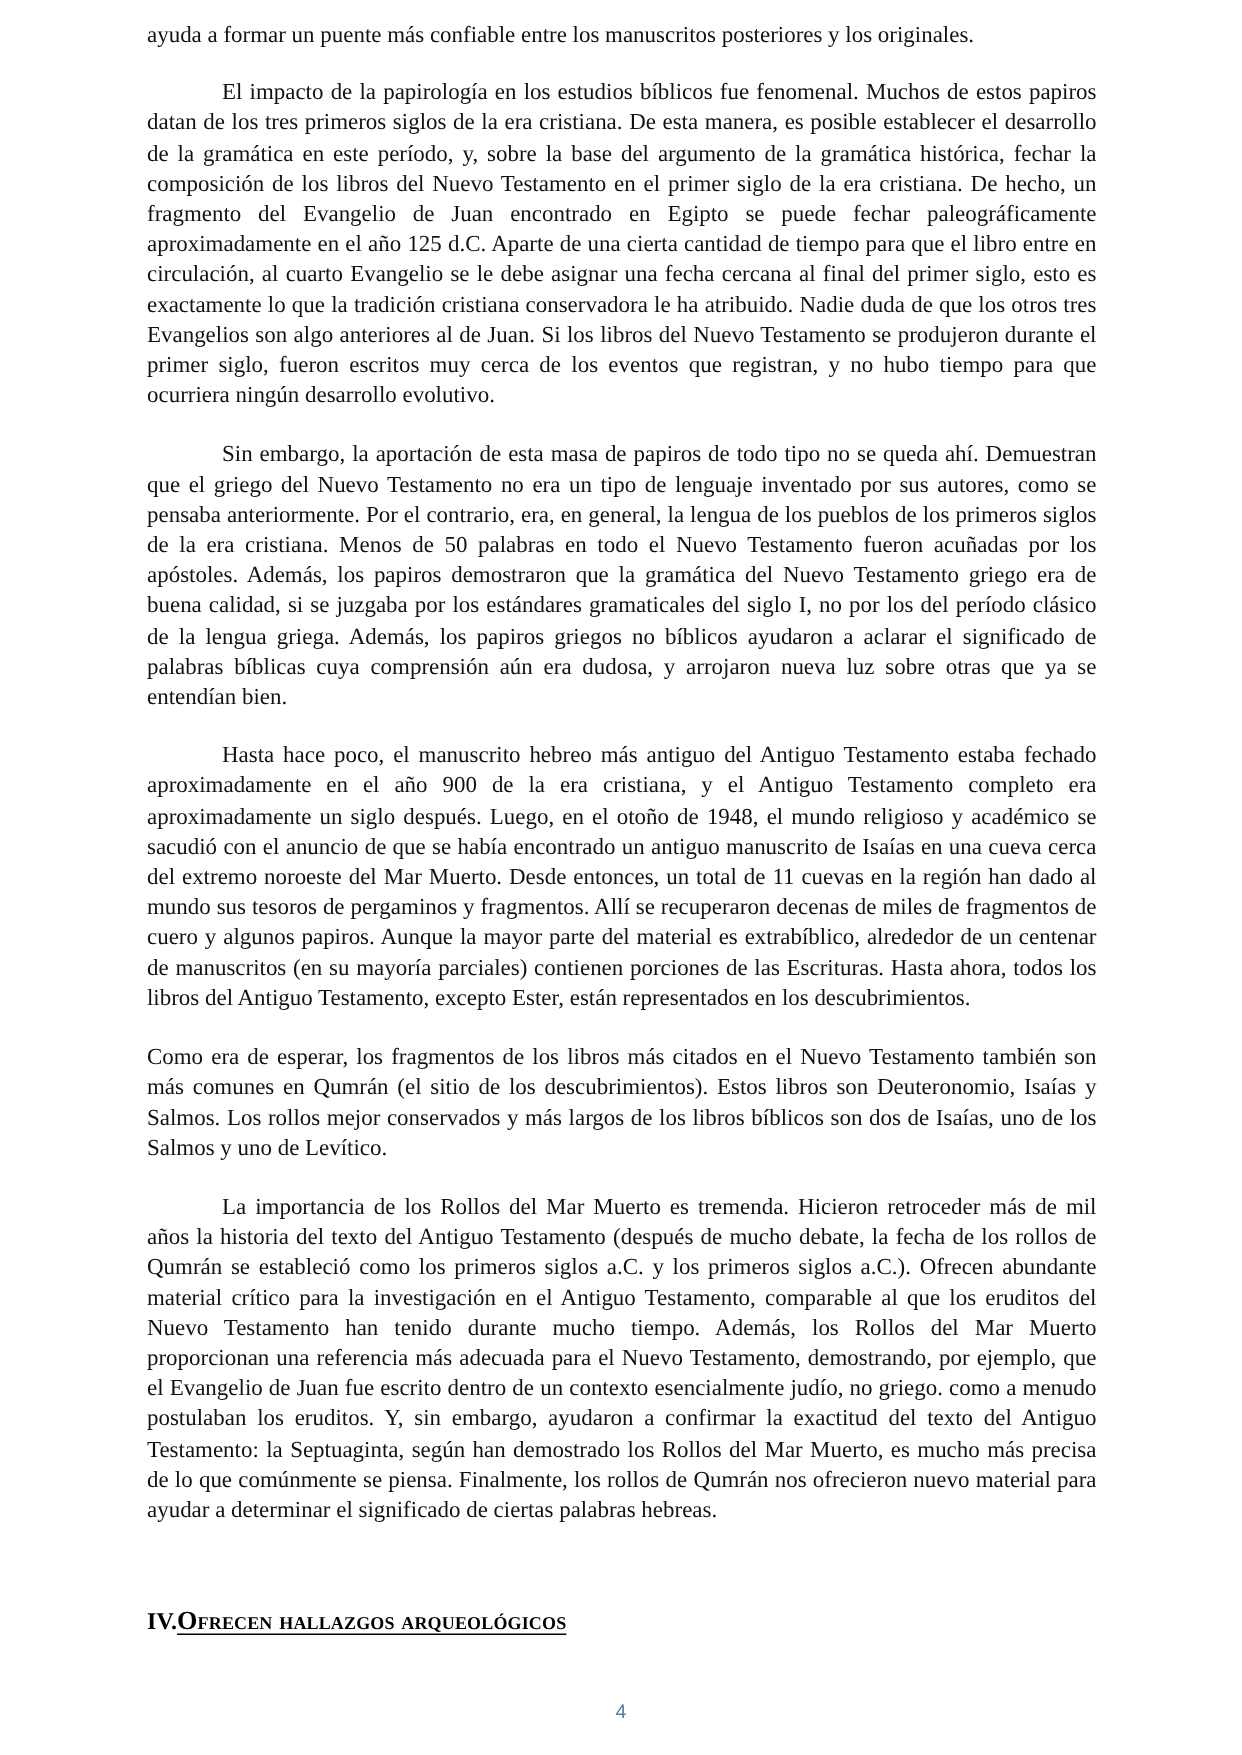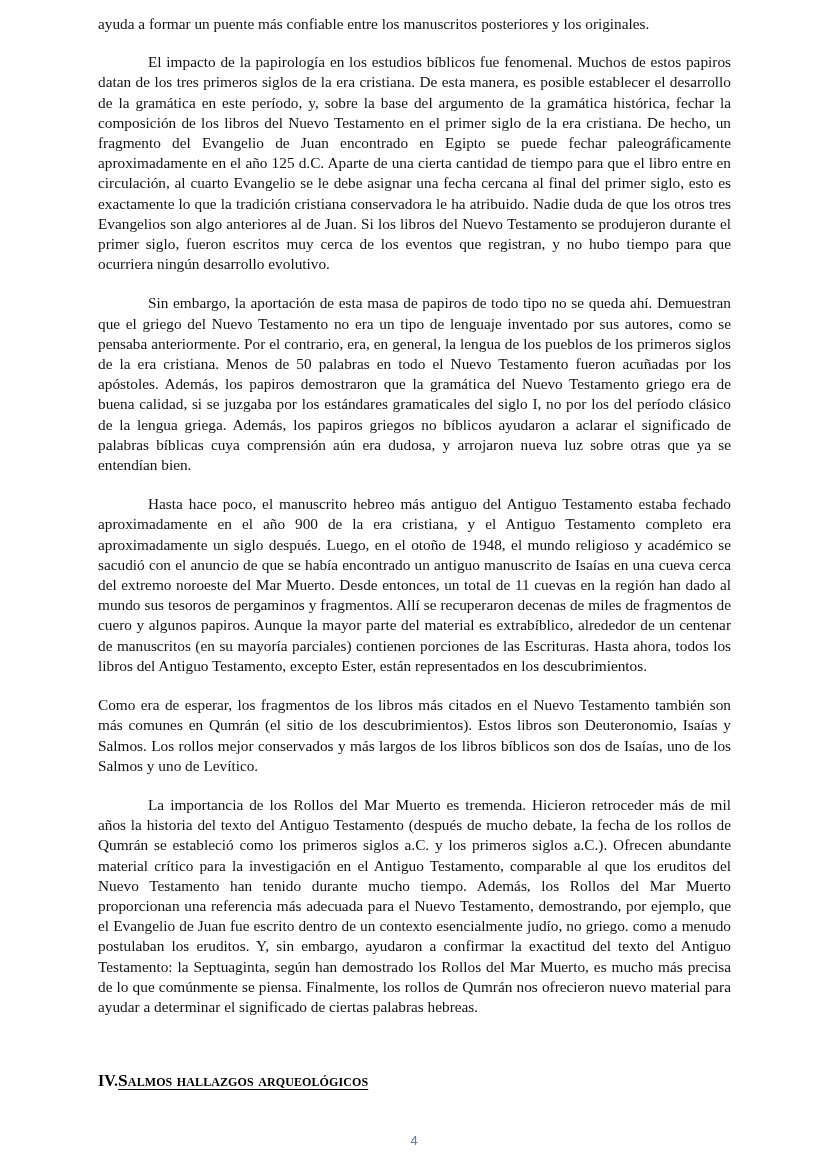--- a/index.html
+++ b/index.html
@@ -110,20 +110,20 @@
 
     <div class="par-gap-md"></div>
 
     <p class="body-par noindent">Como era de esperar, los fragmentos de los libros más citados en el Nuevo Testamento también son más comunes en Qumrán (el sitio de los descubrimientos). Estos libros son Deuteronomio, Isaías y Salmos. Los rollos mejor conservados y más largos de los libros bíblicos son dos de Isaías, uno de los Salmos y uno de Levítico.</p>
 
     <div class="par-gap-md"></div>
 
     <p class="body-par indent">La importancia de los Rollos del Mar Muerto es tremenda. Hicieron retroceder más de mil años la historia del texto del Antiguo Testamento (después de mucho debate, la fecha de los rollos de Qumrán se estableció como los primeros siglos a.C. y los primeros siglos a.C.). Ofrecen abundante material crítico para la investigación en el Antiguo Testamento, comparable al que los eruditos del Nuevo Testamento han tenido durante mucho tiempo. Además, los Rollos del Mar Muerto proporcionan una referencia más adecuada para el Nuevo Testamento, demostrando, por ejemplo, que el Evangelio de Juan fue escrito dentro de un contexto esencialmente judío, no griego.  como a menudo postulaban los eruditos. Y, sin embargo, ayudaron a confirmar la exactitud del texto del Antiguo Testamento: la Septuaginta, según han demostrado los Rollos del Mar Muerto, es mucho más precisa de lo que comúnmente se piensa. Finalmente, los rollos de Qumrán nos ofrecieron nuevo material para ayudar a determinar el significado de ciertas palabras hebreas.</p>
 
     <div class="section-heading">
-      <span class="numeral">IV.</span><span class="under"><span class="smallcaps">Salmos hallazgos arqueológicos</span></span>
+      <span class="numeral">IV.</span><span class="under"><span class="smallcaps">Ofrecen hallazgos arqueológicos</span></span>
     </div>
 
   </div>
 
   <div class="page-number">4</div>
 
 </div>
 
 </body></html>

